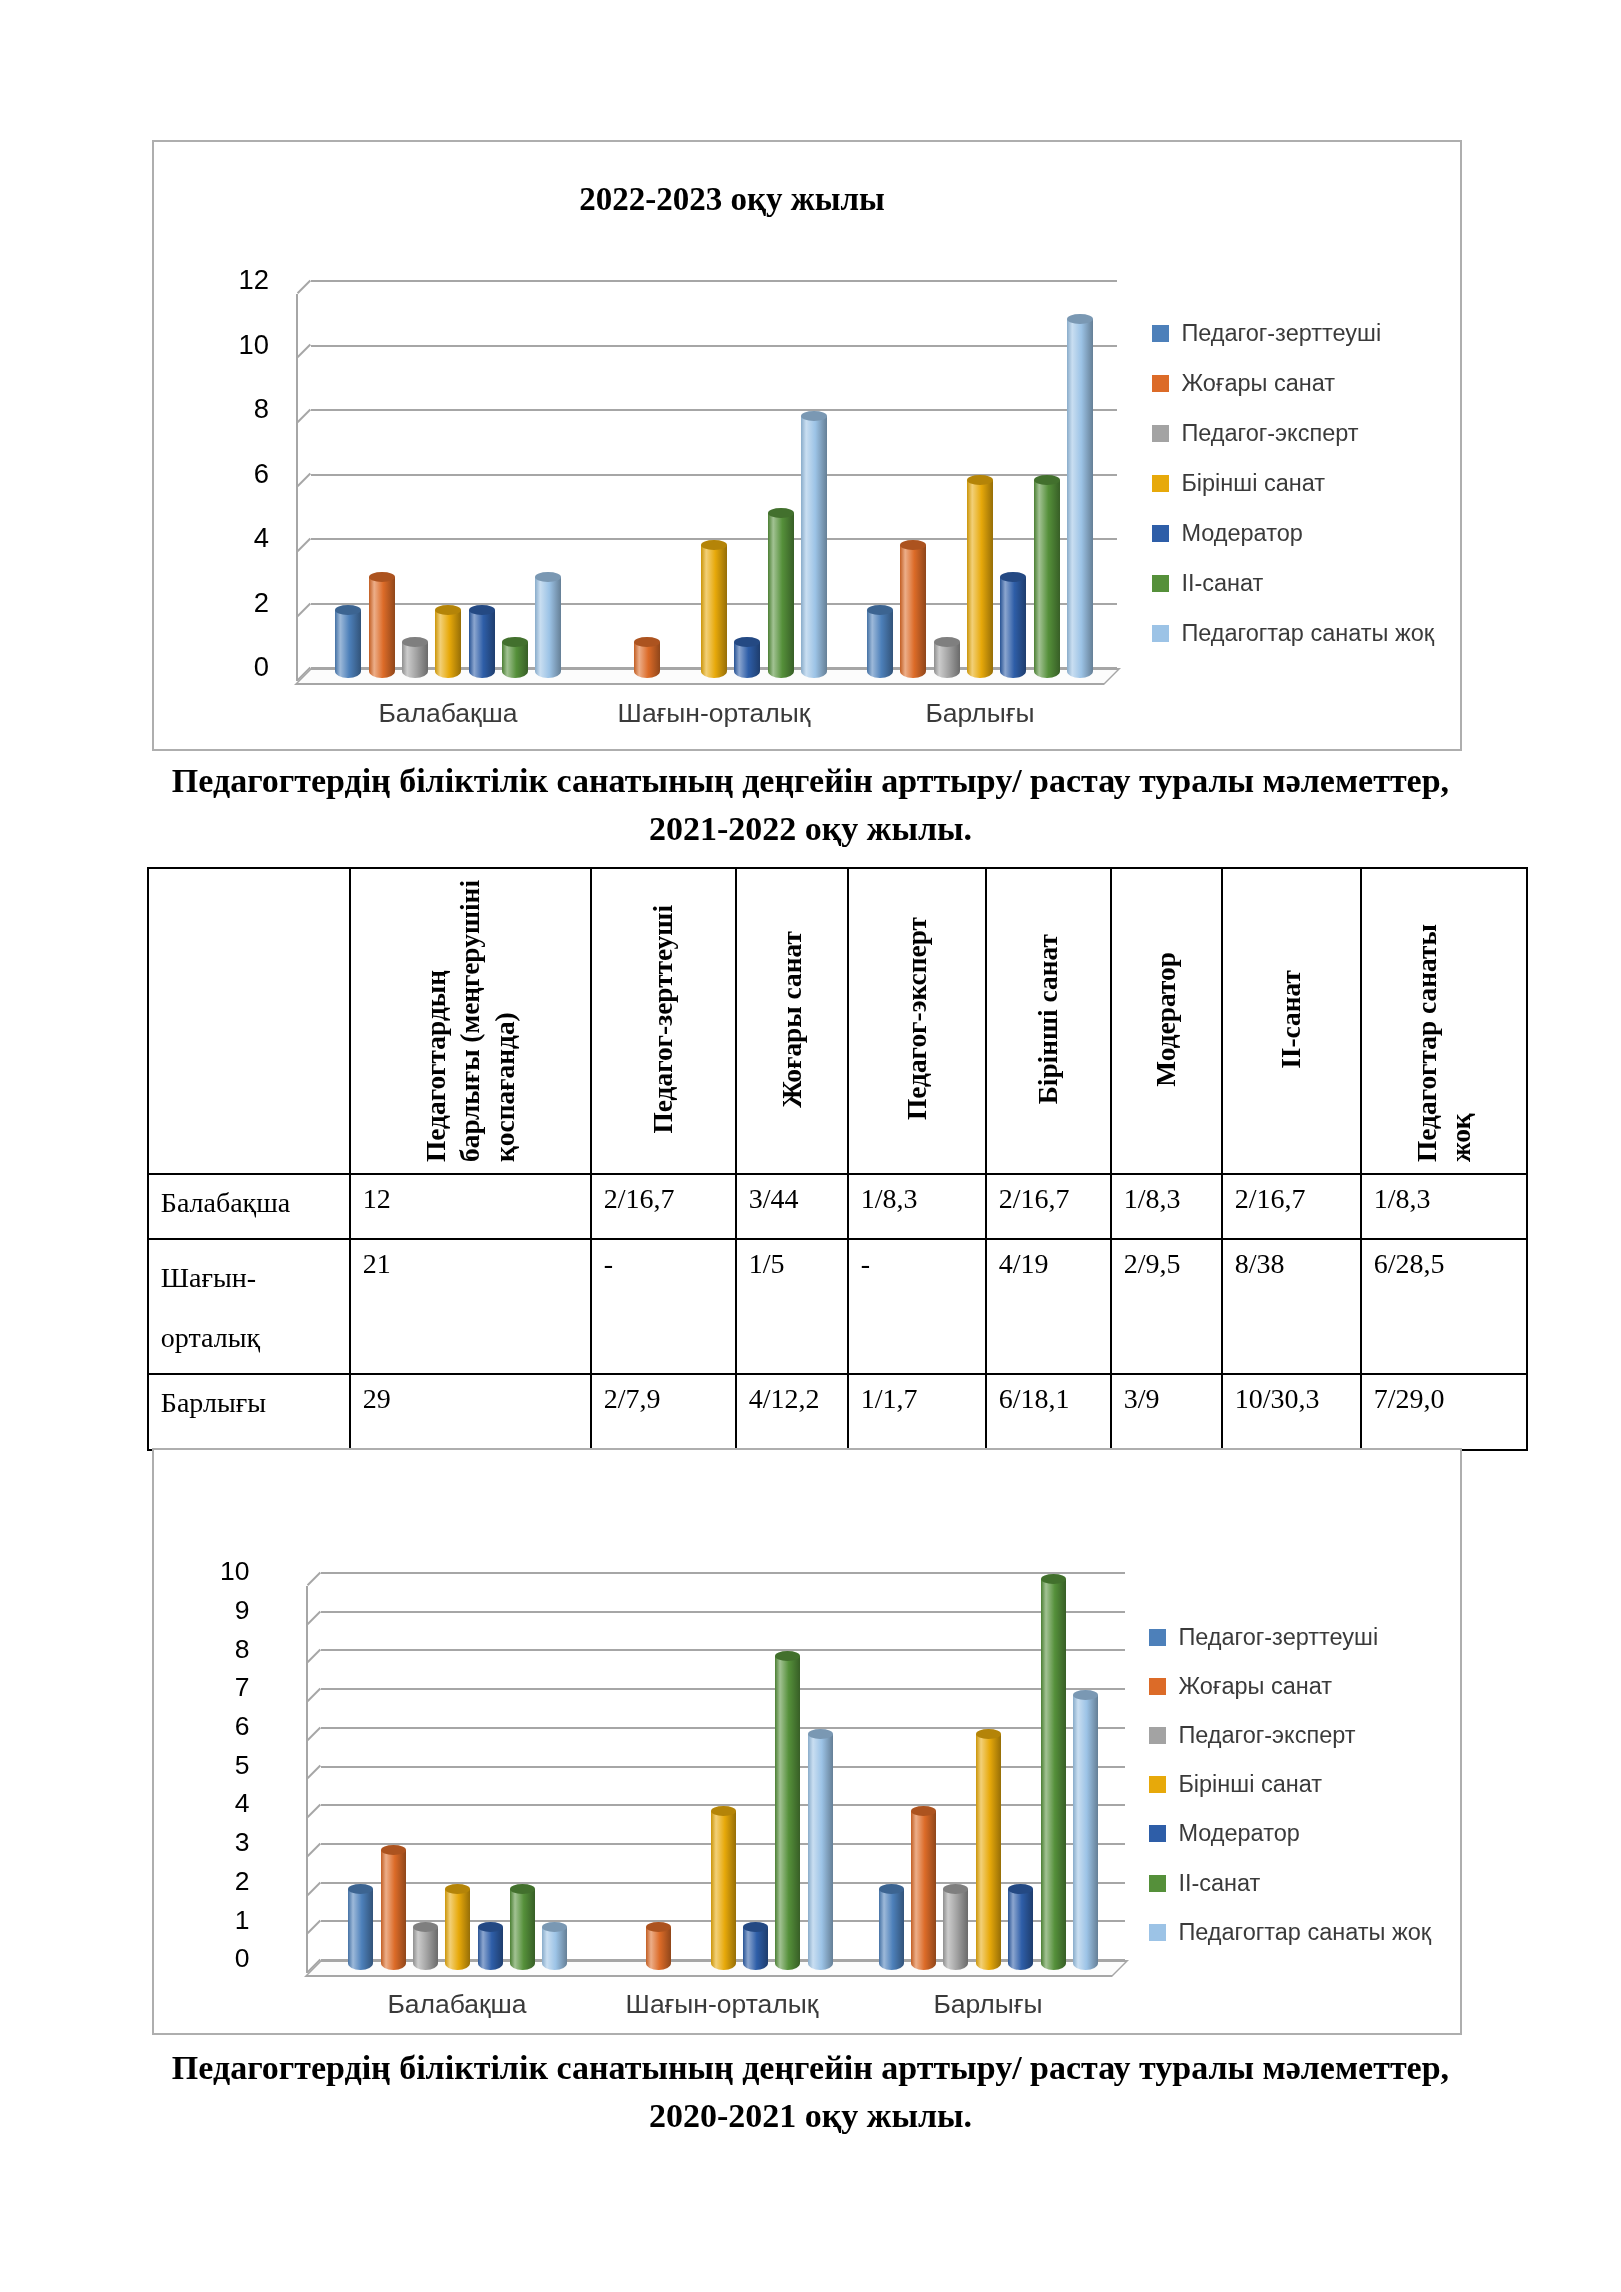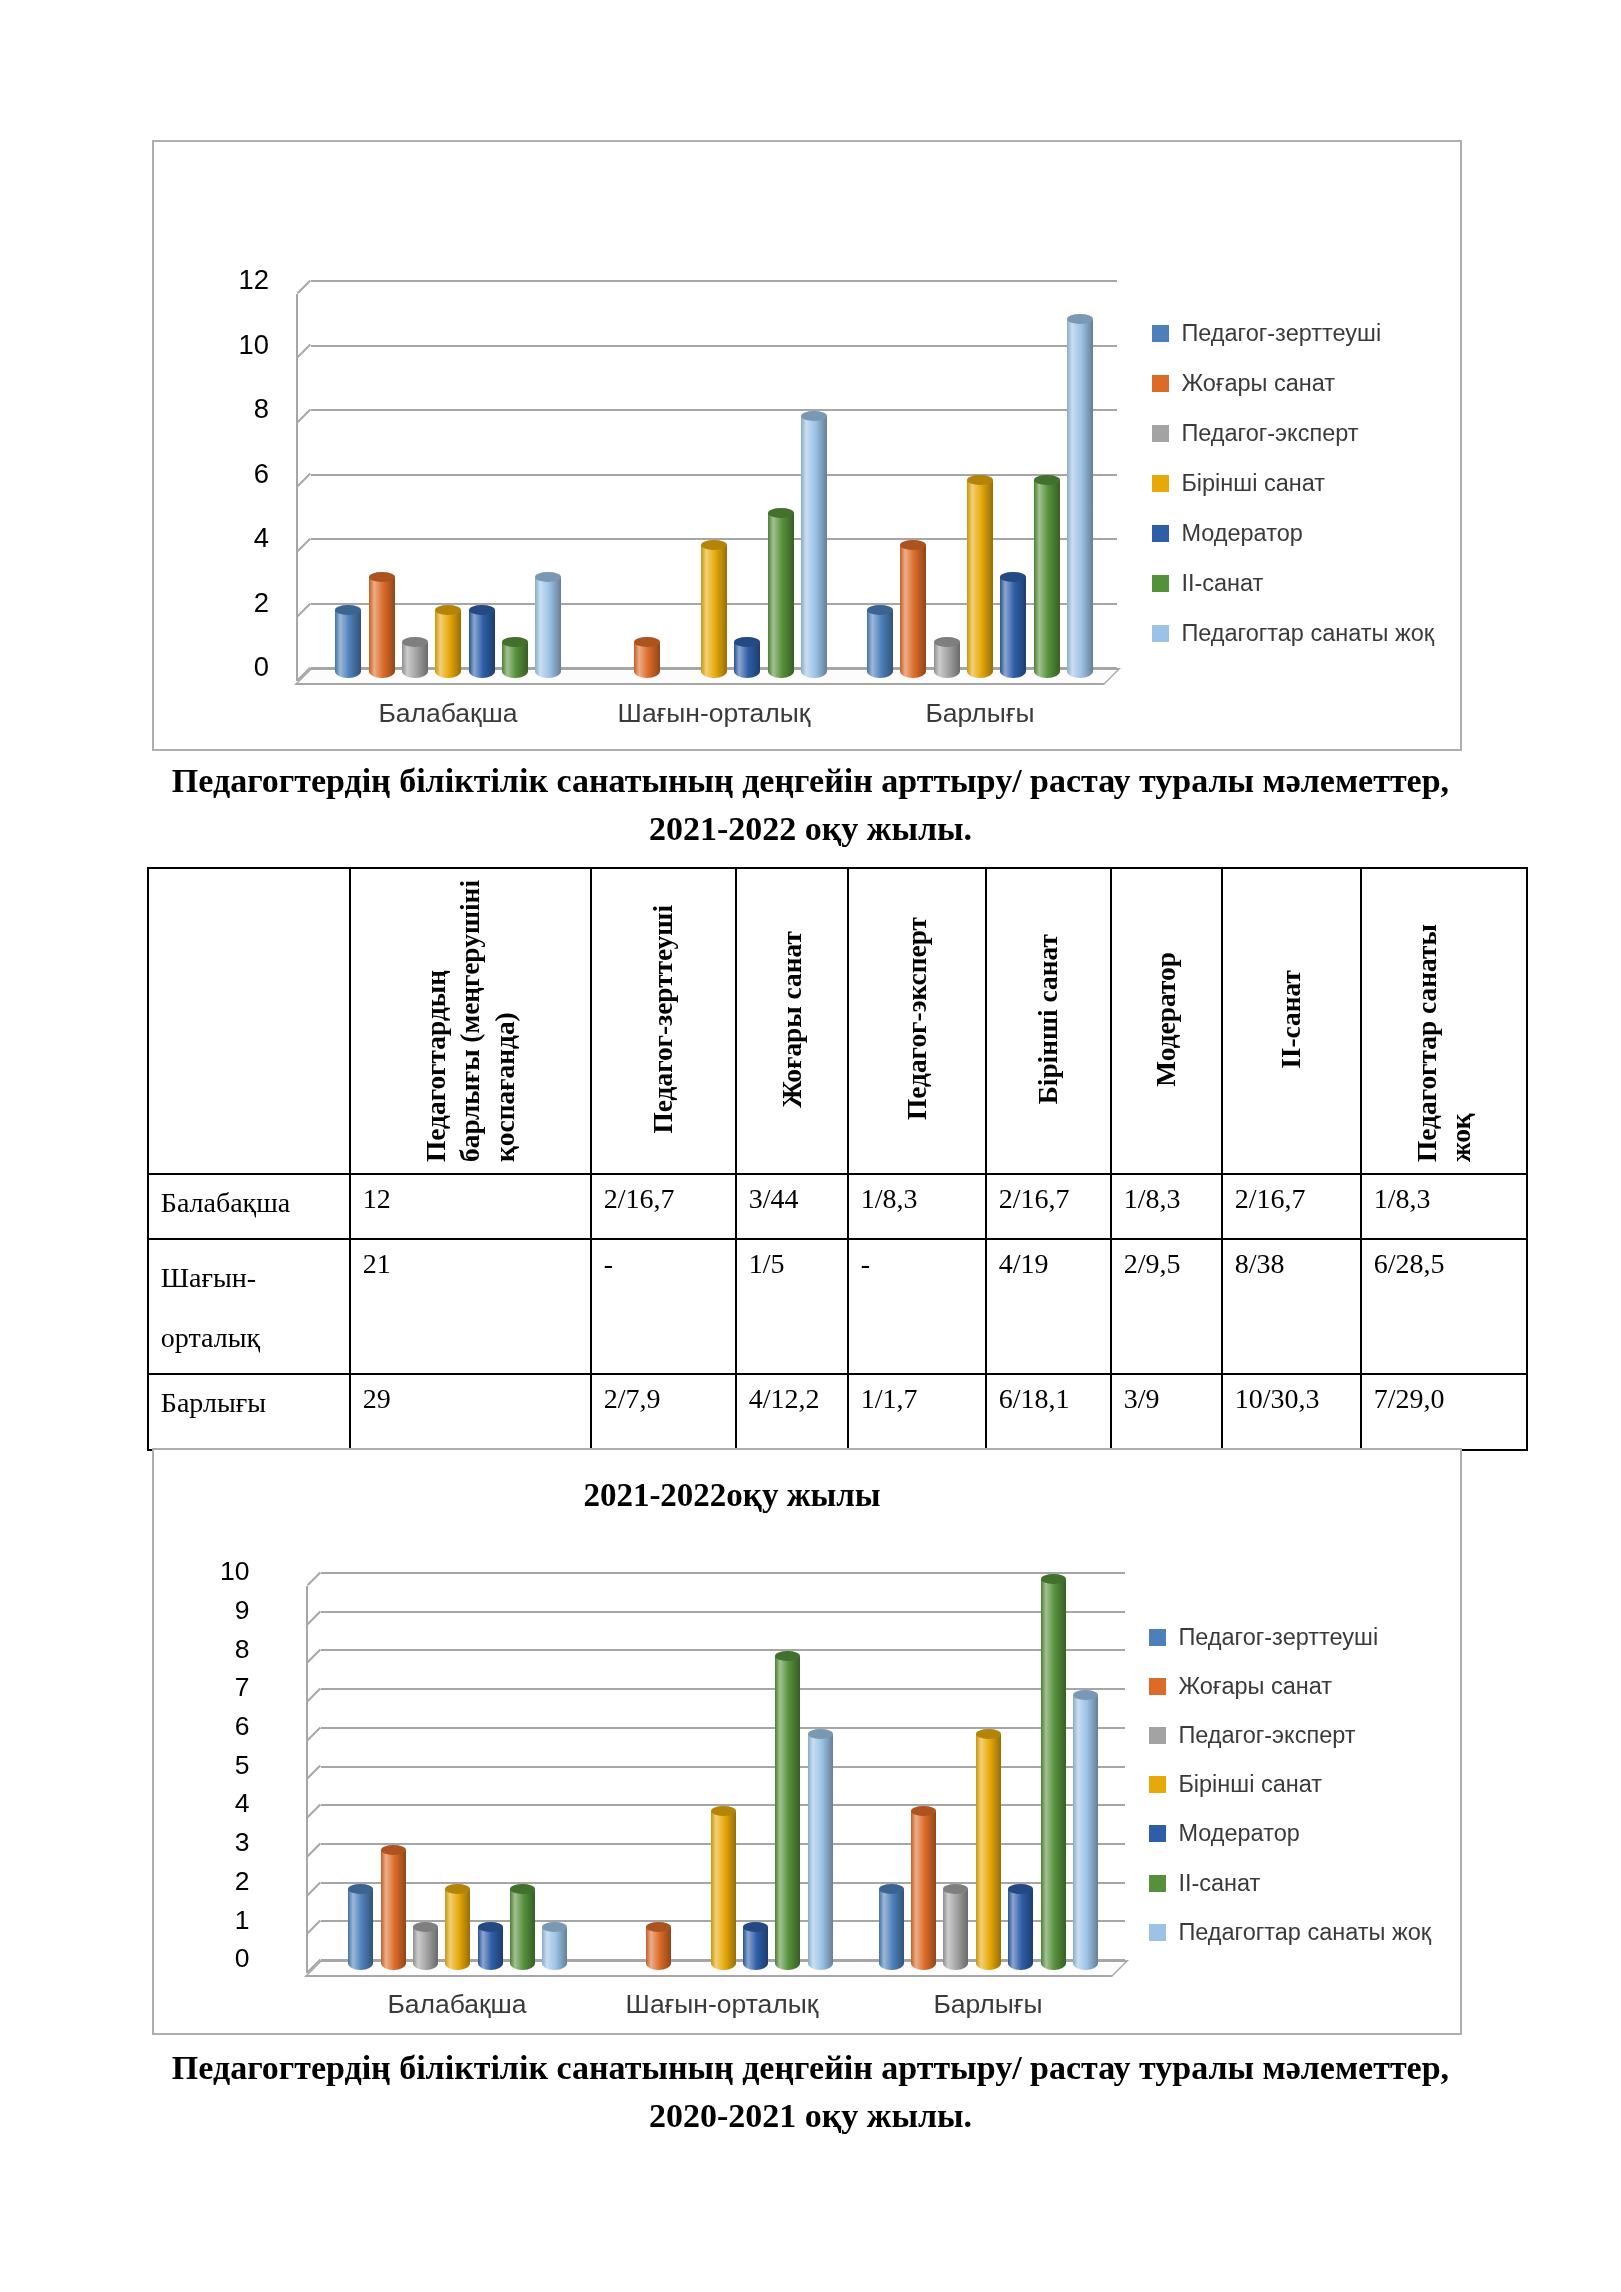--- a/index.html
+++ b/index.html
@@ -44,20 +44,21 @@
   #data-table tbody tr:nth-child(2){height:135px;}
   #data-table tbody tr:nth-child(2) th.rlabel{line-height:2.15;}
   #data-table tbody tr:nth-child(3){height:76px;}
 </style>
 </head>
 <body>
 
 <div class="page">
 
   <section id="chart1" class="chart-box">
+    <div class="c-title">2022-2023 оқу жылы</div>
   <div class="plot" style="left: 157px; top: 139px; width: 806px; height: 387px;">
         <div class="grid" style="top: 386px;"></div>
         <div class="hook" style="top: 392px;"></div>
         <div class="grid" style="top: 322px;"></div>
         <div class="hook" style="top: 328px;"></div>
         <div class="grid" style="top: 257px;"></div>
         <div class="hook" style="top: 263px;"></div>
         <div class="grid" style="top: 193px;"></div>
         <div class="hook" style="top: 198px;"></div>
         <div class="grid" style="top: 128px;"></div>
@@ -224,21 +225,20 @@
           <td>1/1,7</td>
           <td>6/18,1</td>
           <td>3/9</td>
           <td>10/30,3</td>
           <td>7/29,0</td>
         </tr>
       </tbody>
     </table>
 
   <section id="chart2" class="chart-box">
-    <div class="c-title">2021-2022оқу жылы</div>
   <div class="plot" style="left: 167px; top: 123px; width: 804px; height: 387px;">
         <div class="grid" style="top: 386px;"></div>
         <div class="hook" style="top: 392px;"></div>
         <div class="grid" style="top: 347px;"></div>
         <div class="hook" style="top: 353px;"></div>
         <div class="grid" style="top: 309px;"></div>
         <div class="hook" style="top: 315px;"></div>
         <div class="grid" style="top: 270px;"></div>
         <div class="hook" style="top: 276px;"></div>
         <div class="grid" style="top: 231px;"></div>

